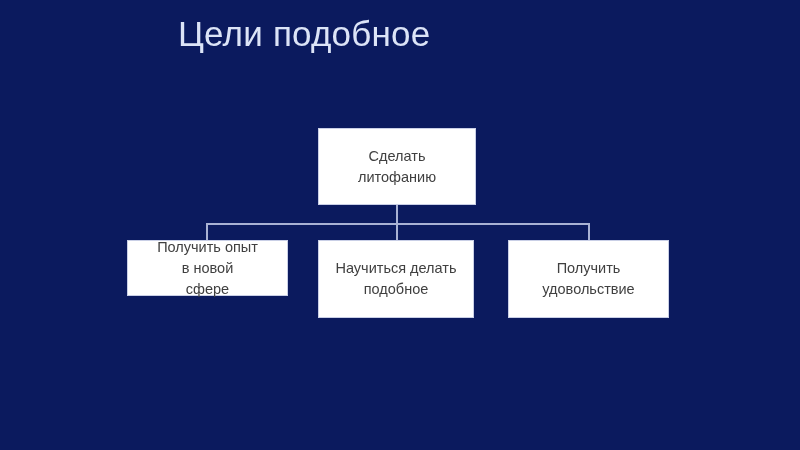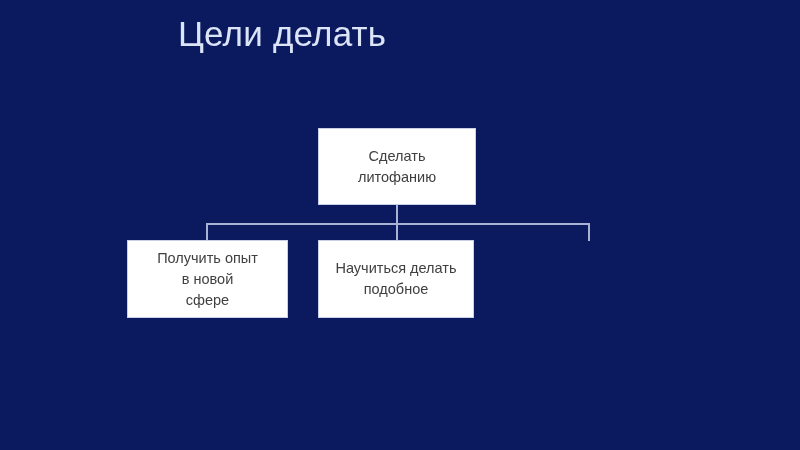--- a/index.html
+++ b/index.html
@@ -52,21 +52,21 @@
   #node-root {
     left: 318px;
     top: 128px;
     width: 158px;
     height: 77px;
   }
   #node-child-0 {
     left: 127px;
     top: 240px;
     width: 161px;
-    height: 78px;
+    height: 56px;
   }
   #node-child-1 {
     left: 318px;
     top: 240px;
     width: 156px;
     height: 78px;
   }
   #node-child-2 {
     left: 508px;
     top: 240px;
@@ -103,21 +103,21 @@
     left: 588px;
     top: 223px;
     height: 18px;
   }
 </style>
 </head>
 <body>
 
 <div id="slide">
 
-  <div id="slide-title">Цели делать</div>
+  <div id="slide-title">Цели подобное</div>
 
   <div class="conn conn-v" id="conn-root-stem"></div>
   <div class="conn conn-h" id="conn-bus"></div>
   <div class="conn conn-v" id="conn-drop-0"></div>
   <div class="conn conn-v" id="conn-drop-1"></div>
   <div class="conn conn-v" id="conn-drop-2"></div>
 
   <div class="node" id="node-root">
     <span class="node-label">Сделать
 литофанию</span>
@@ -127,14 +127,18 @@
     <span class="node-label">Получить опыт
 в новой
 сфере</span>
   </div>
 
   <div class="node" id="node-child-1">
     <span class="node-label">Научиться делать
 подобное</span>
   </div>
 
+  <div class="node" id="node-child-2">
+    <span class="node-label">Получить
+удовольствие</span>
+  </div>
 
 </div>
 
 </body></html>

